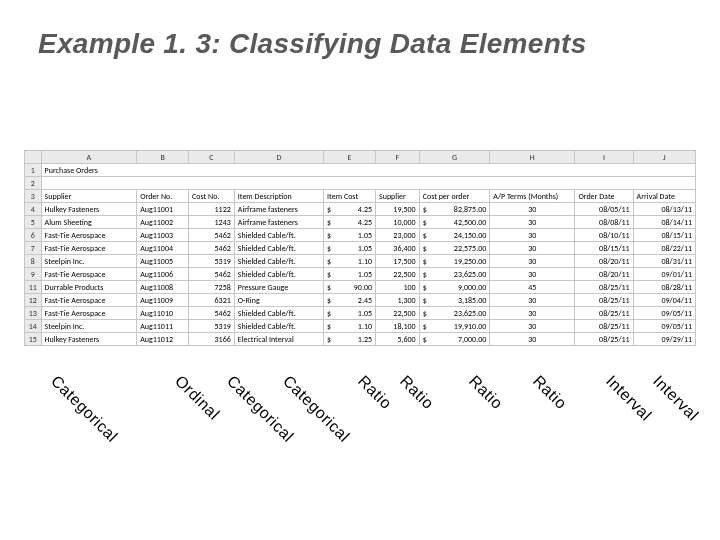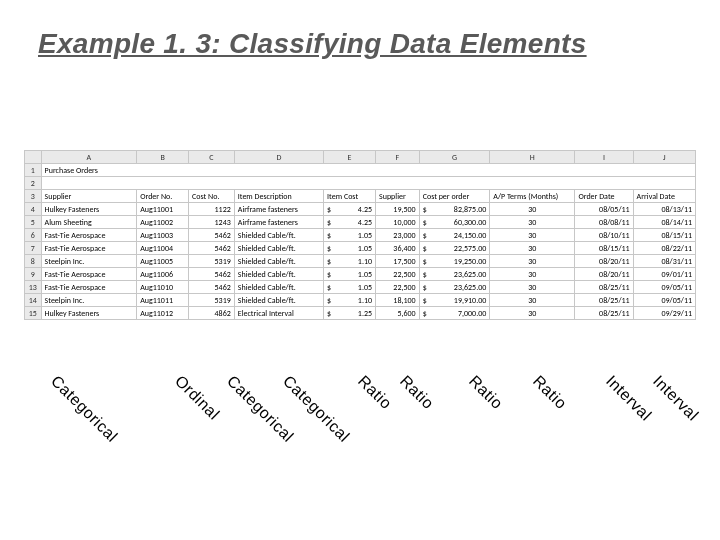--- a/index.html
+++ b/index.html
@@ -1,17 +1,17 @@
 <!DOCTYPE html>
 <html><head>
 <meta charset="utf-8">
 <style>
   html,body{margin:0;padding:0;width:720px;height:540px;background:#fff;font-family:Arial,Helvetica,sans-serif;overflow:hidden;}
   .slide{position:relative;width:720px;height:540px;box-sizing:border-box;}
-  .title{position:absolute;top:28px;left:38px;font-size:28px;font-weight:bold;font-style:italic;color:#595959;text-decoration:underline;letter-spacing:0.3px;}
+  .title{position:absolute;top:28px;left:38px;font-size:28px;font-weight:bold;font-style:italic;color:#595959;letter-spacing:0.3px;}
   .sheet-wrap{position:absolute;top:150px;left:24px;width:672px;}
   table.sheet{border-collapse:collapse;width:100%;font-family:Calibri,Arial,sans-serif;font-size:8px;color:#000;table-layout:fixed;}
   table.sheet th,table.sheet td{border:1px solid #c7c7c7;padding:1px 3px;height:10px;line-height:10px;white-space:nowrap;overflow:hidden;text-overflow:clip;}
   table.sheet th{background:#eaeaea;font-weight:normal;text-align:center;color:#333;}
   table.sheet .rowhead{background:#eaeaea;text-align:center;width:16px;font-weight:normal;}
   table.sheet .b{font-weight:normal;}
   table.sheet .r{text-align:right;}
   table.sheet .c{text-align:center;}
   col.rn{width:16px;}
   col.A{width:92px;}
@@ -110,21 +110,21 @@
             <td>Aug11002</td>
             <td class="r">1243</td>
             <td>Airframe fasteners</td>
             <td>
               <span style="float:left">$</span>
               <span style="float:right">4.25</span>
             </td>
             <td class="r">10,000</td>
             <td>
               <span style="float:left">$</span>
-              <span style="float:right">60,300.00</span>
+              <span style="float:right">42,500.00</span>
             </td>
             <td class="c">30</td>
             <td class="r">08/08/11</td>
             <td class="r">08/14/11</td>
           </tr>
           <tr>
             <th class="rowhead">6</th>
             <td>Fast-Tie Aerospace</td>
             <td>Aug11003</td>
             <td class="r">5462</td>
@@ -193,20 +193,58 @@
             <td class="r">22,500</td>
             <td>
               <span style="float:left">$</span>
               <span style="float:right">23,625.00</span>
             </td>
             <td class="c">30</td>
             <td class="r">08/20/11</td>
             <td class="r">09/01/11</td>
           </tr>
           <tr>
+            <th class="rowhead">11</th>
+            <td>Durrable Products</td>
+            <td>Aug11008</td>
+            <td class="r">7258</td>
+            <td>Pressure Gauge</td>
+            <td>
+              <span style="float:left">$</span>
+              <span style="float:right">90.00</span>
+            </td>
+            <td class="r">100</td>
+            <td>
+              <span style="float:left">$</span>
+              <span style="float:right">9,000.00</span>
+            </td>
+            <td class="c">45</td>
+            <td class="r">08/25/11</td>
+            <td class="r">08/28/11</td>
+          </tr>
+          <tr>
+            <th class="rowhead">12</th>
+            <td>Fast-Tie Aerospace</td>
+            <td>Aug11009</td>
+            <td class="r">6321</td>
+            <td>O-Ring</td>
+            <td>
+              <span style="float:left">$</span>
+              <span style="float:right">2.45</span>
+            </td>
+            <td class="r">1,300</td>
+            <td>
+              <span style="float:left">$</span>
+              <span style="float:right">3,185.00</span>
+            </td>
+            <td class="c">30</td>
+            <td class="r">08/25/11</td>
+            <td class="r">09/04/11</td>
+          </tr>
+          <tr>
             <th class="rowhead">13</th>
             <td>Fast-Tie Aerospace</td>
             <td>Aug11010</td>
             <td class="r">5462</td>
             <td>Shielded Cable/ft.</td>
             <td>
               <span style="float:left">$</span>
               <span style="float:right">1.05</span>
             </td>
             <td class="r">22,500</td>
@@ -234,21 +272,21 @@
               <span style="float:right">19,910.00</span>
             </td>
             <td class="c">30</td>
             <td class="r">08/25/11</td>
             <td class="r">09/05/11</td>
           </tr>
           <tr>
             <th class="rowhead">15</th>
             <td>Hulkey Fasteners</td>
             <td>Aug11012</td>
-            <td class="r">4862</td>
+            <td class="r">3166</td>
             <td>Electrical Interval</td>
             <td>
               <span style="float:left">$</span>
               <span style="float:right">1.25</span>
             </td>
             <td class="r">5,600</td>
             <td>
               <span style="float:left">$</span>
               <span style="float:right">7,000.00</span>
             </td>

